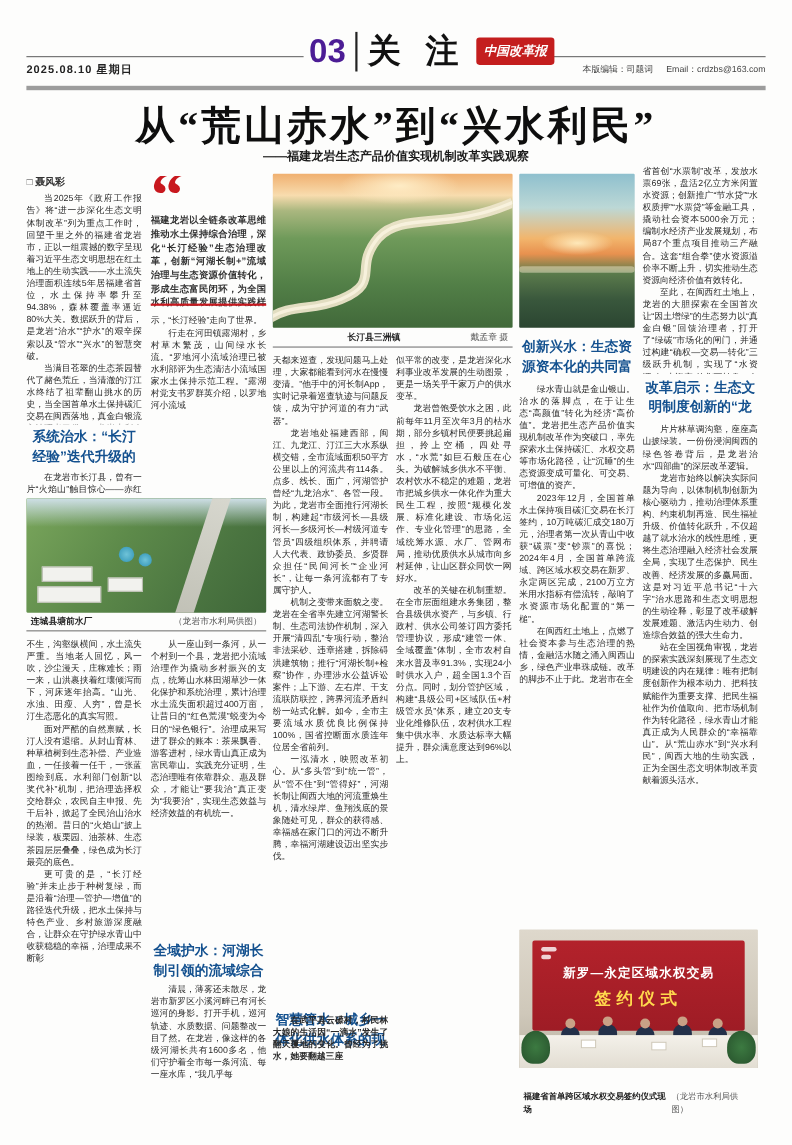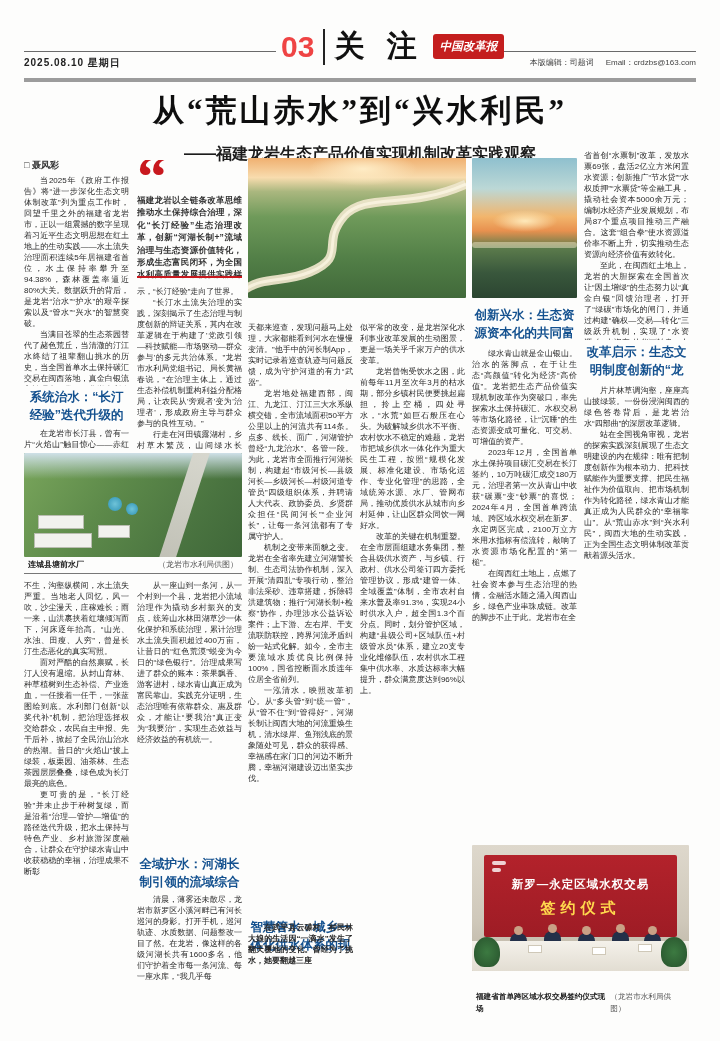--- a/index.html
+++ b/index.html
@@ -5,29 +5,29 @@
   html,body{margin:0;padding:0;background:#e8e8e8;}
   .page{position:relative;width:720px;height:1041px;background:#fdfdfc;overflow:hidden;
         font-family:"Liberation Sans","DejaVu Sans",sans-serif;color:#262626;}
   .abs{position:absolute;}
   
   .hdr-rule{position:absolute;height:1px;background:#6a6a6a;top:51px;}
   .hdr-thick{position:absolute;left:24px;top:78px;width:672px;height:4px;background:#9c9c9c;}
   .date-line{position:absolute;left:24px;top:56px;font-size:10px;font-weight:bold;color:#222;letter-spacing:1px;}
   .hdr-right{position:absolute;right:24px;top:57px;font-size:8px;color:#444;display:flex;gap:12px;}
   .hdr-center{position:absolute;left:281px;top:26px;display:flex;align-items:center;gap:9px;}
-  .pageno{font-size:30px;font-weight:bold;color:#ef4444;font-family:"Liberation Sans",sans-serif;}
+  .pageno{font-size:30px;font-weight:bold;color:#4c1d95;font-family:"Liberation Sans",sans-serif;}
   .vbar{width:2px;height:36px;background:#222;}
   .section-name{font-size:30px;font-weight:bold;color:#111;letter-spacing:7px;}
   .masthead{background:#c41e1e;color:#fff;font-size:11.5px;font-weight:bold;font-style:italic;
             padding:5px 7px;border-radius:3px;white-space:nowrap;font-family:"Liberation Serif",serif;}
   
-  .headline{position:absolute;left:0;top:90px;width:720px;text-align:center;font-size:31px;font-weight:bold;
+  .headline{position:absolute;left:0;top:90px;width:720px;text-align:center;font-size:36px;font-weight:bold;
             color:#0e0e0e;letter-spacing:3px;font-family:"Liberation Serif","DejaVu Serif",serif;}
-  .subtitle{position:absolute;left:0;top:144px;width:720px;text-align:center;font-size:16px;font-weight:bold;color:#1b1b1b;}
+  .subtitle{position:absolute;left:0;top:134px;width:720px;text-align:center;font-size:11px;font-weight:bold;color:#1b1b1b;}
   
   .col{width:105px;overflow:hidden;font-size:8px;line-height:11px;text-align:justify;color:#2a2a2a;}
   .col p{margin:0;}
   .col p.ind{text-indent:2em;}
   .byline{font-size:9px;color:#333;margin-bottom:4px;font-weight:bold;}
   .sec{position:absolute;width:105px;text-align:center;font-size:12.5px;line-height:18px;font-weight:bold;color:#14518f;overflow:hidden;}
   
   .quote{position:absolute;left:137px;top:160px;width:105px;height:119px;overflow:hidden;}
   .qmark{font-family:"Liberation Serif",serif;font-size:60px;line-height:34px;color:#c8181e;font-weight:bold;display:block;height:32px;}
   .qtext{font-size:8.5px;line-height:12.4px;font-weight:bold;color:#333;text-align:justify;margin:2px 0 0 0;}
@@ -109,38 +109,42 @@
   </div>
 
   <div class="quote">
     <span class="qmark">“</span>
     <p class="qtext">福建龙岩以全链条改革思维推动水土保持综合治理，深化“长汀经验”生态治理改革，创新“河湖长制+”流域治理与生态资源价值转化，形成生态富民闭环，为全国水利高质量发展提供实践样本。</p>
   </div>
   <div class="qrule"></div>
 
   <div class="col abs" style="left:137px;top:286px;height:164px;">
     <p>示，“长汀经验”走向了世界。</p>
-    <p class="ind">“长汀水土流失治理的实践，深刻揭示了生态治理与制度创新的辩证关系，其内在改革逻辑在于构建了'党政引领—科技赋能—市场驱动—群众参与'的多元共治体系。”龙岩市水利局党组书记、局长黄福春说，“在治理主体上，通过生态补偿机制重构利益分配格局，让农民从'旁观者'变为'治理者'，形成政府主导与群众参与的良性互动。”</p>
     <p class="ind">行走在河田镇露湖村，乡村草木繁茂，山间绿水长流。“罗地河小流域治理已被水利部评为生态清洁小流域国家水土保持示范工程。”露湖村党支书罗群英介绍，以罗地河小流域</p>
   </div>
   <div class="col abs" style="left:137px;top:580px;height:272px;">
     <p class="ind">从一座山到一条河，从一个村到一个县，龙岩把小流域治理作为撬动乡村振兴的支点，统筹山水林田湖草沙一体化保护和系统治理，累计治理水土流失面积超过400万亩，让昔日的“红色荒漠”蜕变为今日的“绿色银行”。治理成果写进了群众的账本：茶果飘香、游客进村，绿水青山真正成为富民靠山。实践充分证明，生态治理唯有依靠群众、惠及群众，才能让“要我治”真正变为“我要治”，实现生态效益与经济效益的有机统一。</p>
   </div>
   <div class="sec" style="left:137px;top:855px;height:36px;">全域护水：河湖长制引领的流域综合治理新格局</div>
   <div class="col abs" style="left:137px;top:894px;height:126px;">
     <p class="ind">清晨，薄雾还未散尽，龙岩市新罗区小溪河畔已有河长巡河的身影。打开手机，巡河轨迹、水质数据、问题整改一目了然。在龙岩，像这样的各级河湖长共有1600多名，他们守护着全市每一条河流、每一座水库，“我几乎每</p>
   </div>
 
   <div class="photo" style="left:248px;top:158px;width:218px;height:140px;background:linear-gradient(180deg,#f0b070 0%,#f8dcae 14%,#aab77f 24%,#6f9a5a 42%,#527f47 72%,#41693a 100%);">
     <div class="abs" style="left:60px;top:-6px;width:110px;height:34px;background:radial-gradient(rgba(255,238,200,.95),rgba(255,238,200,0) 70%);"></div>
     <svg width="218" height="140" style="position:absolute;left:0;top:0;">
       <path d="M218,26 C160,52 118,34 96,58 C72,86 100,98 62,114 C36,125 16,118 -4,132" stroke="#efe6cc" stroke-width="9" fill="none" opacity="0.92"></path>
       <path d="M218,26 C160,52 118,34 96,58 C72,86 100,98 62,114 C36,125 16,118 -4,132" stroke="#fbf5e2" stroke-width="3" fill="none" opacity="0.8"></path>
     </svg>
   </div>
+  <div class="cap ruled" style="left:248px;top:300px;width:218px;">
+    <span></span>
+    <span class="t">长汀县三洲镇</span>
+    <span class="c">戴孟章 摄</span>
+  </div>
 
   <div class="col abs" style="left:248px;top:322px;height:592px;">
     <p>天都来巡查，发现问题马上处理，大家都能看到河水在慢慢变清。”他手中的河长制App，实时记录着巡查轨迹与问题反馈，成为守护河道的有力“武器”。</p>
     <p class="ind">龙岩地处福建西部，闽江、九龙江、汀江三大水系纵横交错，全市流域面积50平方公里以上的河流共有114条。点多、线长、面广，河湖管护曾经“九龙治水”、各管一段。为此，龙岩市全面推行河湖长制，构建起“市级河长—县级河长—乡级河长—村级河道专管员”四级组织体系，并聘请人大代表、政协委员、乡贤群众担任“民间河长”“企业河长”，让每一条河流都有了专属守护人。</p>
     <p class="ind">机制之变带来面貌之变。龙岩在全省率先建立河湖警长制、生态司法协作机制，深入开展“清四乱”专项行动，整治非法采砂、违章搭建，拆除碍洪建筑物；推行“河湖长制+检察”协作，办理涉水公益诉讼案件；上下游、左右岸、干支流联防联控，跨界河流矛盾纠纷一站式化解。如今，全市主要流域水质优良比例保持100%，国省控断面水质连年位居全省前列。</p>
     <p class="ind">一泓清水，映照改革初心。从“多头管”到“统一管”，从“管不住”到“管得好”，河湖长制让闽西大地的河流重焕生机，清水绿岸、鱼翔浅底的景象随处可见，群众的获得感、幸福感在家门口的河边不断升腾，幸福河湖建设迈出坚实步伐。</p>
   </div>
   <div class="sec" style="left:248px;top:918px;height:38px;">智慧管水：城乡一体化供水体系的现代化探索</div>
   <div class="col abs" style="left:248px;top:922px;height:60px;font-weight:bold;">
     <p class="ind">在武平县云礤村，村民林大娘的生活因“一滴水”发生了翻天覆地的变化。曾经为了挑水，她要翻越三座</p>
@@ -164,20 +168,21 @@
     <p class="ind">在闽西红土地上，点燃了社会资本参与生态治理的热情，金融活水随之涌入闽西山乡，绿色产业串珠成链。改革的脚步不止于此。龙岩市在全</p>
   </div>
 
   <div class="col abs" style="left:584px;top:150px;height:190px;">
     <p>省首创“水票制”改革，发放水票69张，盘活2亿立方米闲置水资源；创新推广“节水贷”“水权质押”“水票贷”等金融工具，撬动社会资本5000余万元；编制水经济产业发展规划，布局87个重点项目推动三产融合。这套“组合拳”使水资源溢价率不断上升，切实推动生态资源向经济价值有效转化。</p>
     <p class="ind">至此，在闽西红土地上，龙岩的大胆探索在全国首次让“因土增绿”的生态努力以“真金白银”回馈治理者，打开了“绿碳”市场化的闸门，并通过构建“确权—交易—转化”三级跃升机制，实现了“水资源”向“水资产”的华丽转身，在全省率先走通水资源变资产的全链条改革路径，为生态产品价值实现提供了可复制、可推广的“龙岩样板”。</p>
   </div>
   <div class="sec" style="left:584px;top:343px;height:38px;">改革启示：生态文明制度创新的“龙岩样本”解析</div>
   <div class="col abs" style="left:584px;top:385px;height:455px;">
     <p class="ind">片片林草调沟壑，座座高山披绿装。一份份浸润闽西的绿色答卷背后，是龙岩治水“四部曲”的深层改革逻辑。</p>
+    <p class="ind">龙岩市始终以解决实际问题为导向，以体制机制创新为核心驱动力，推动治理体系重构、约束机制再造、民生福祉升级、价值转化跃升，不仅超越了就水治水的线性思维，更将生态治理融入经济社会发展全局，实现了生态保护、民生改善、经济发展的多赢局面。这是对习近平总书记“十六字”治水思路和生态文明思想的生动诠释，彰显了改革破解发展难题、激活内生动力、创造综合效益的强大生命力。</p>
     <p class="ind">站在全国视角审视，龙岩的探索实践深刻展现了生态文明建设的内在规律：唯有把制度创新作为根本动力、把科技赋能作为重要支撑、把民生福祉作为价值取向、把市场机制作为转化路径，绿水青山才能真正成为人民群众的“幸福靠山”。从“荒山赤水”到“兴水利民”，闽西大地的生动实践，正为全国生态文明体制改革贡献着源头活水。</p>
   </div>
 
   <div class="photo" style="left:472px;top:845px;width:217px;height:126px;background:linear-gradient(#ded8cc,#cfc8ba 60%,#b9b2a2);">
     <div class="redpanel">
       <span class="deco-dot" style="left:8px;top:6px;"></span>
       <span class="deco-dot" style="left:8px;top:13px;width:9px;"></span>
       <div class="banner1">新罗—永定区域水权交易</div>
       <div class="banner2">签约仪式</div>
     </div>

